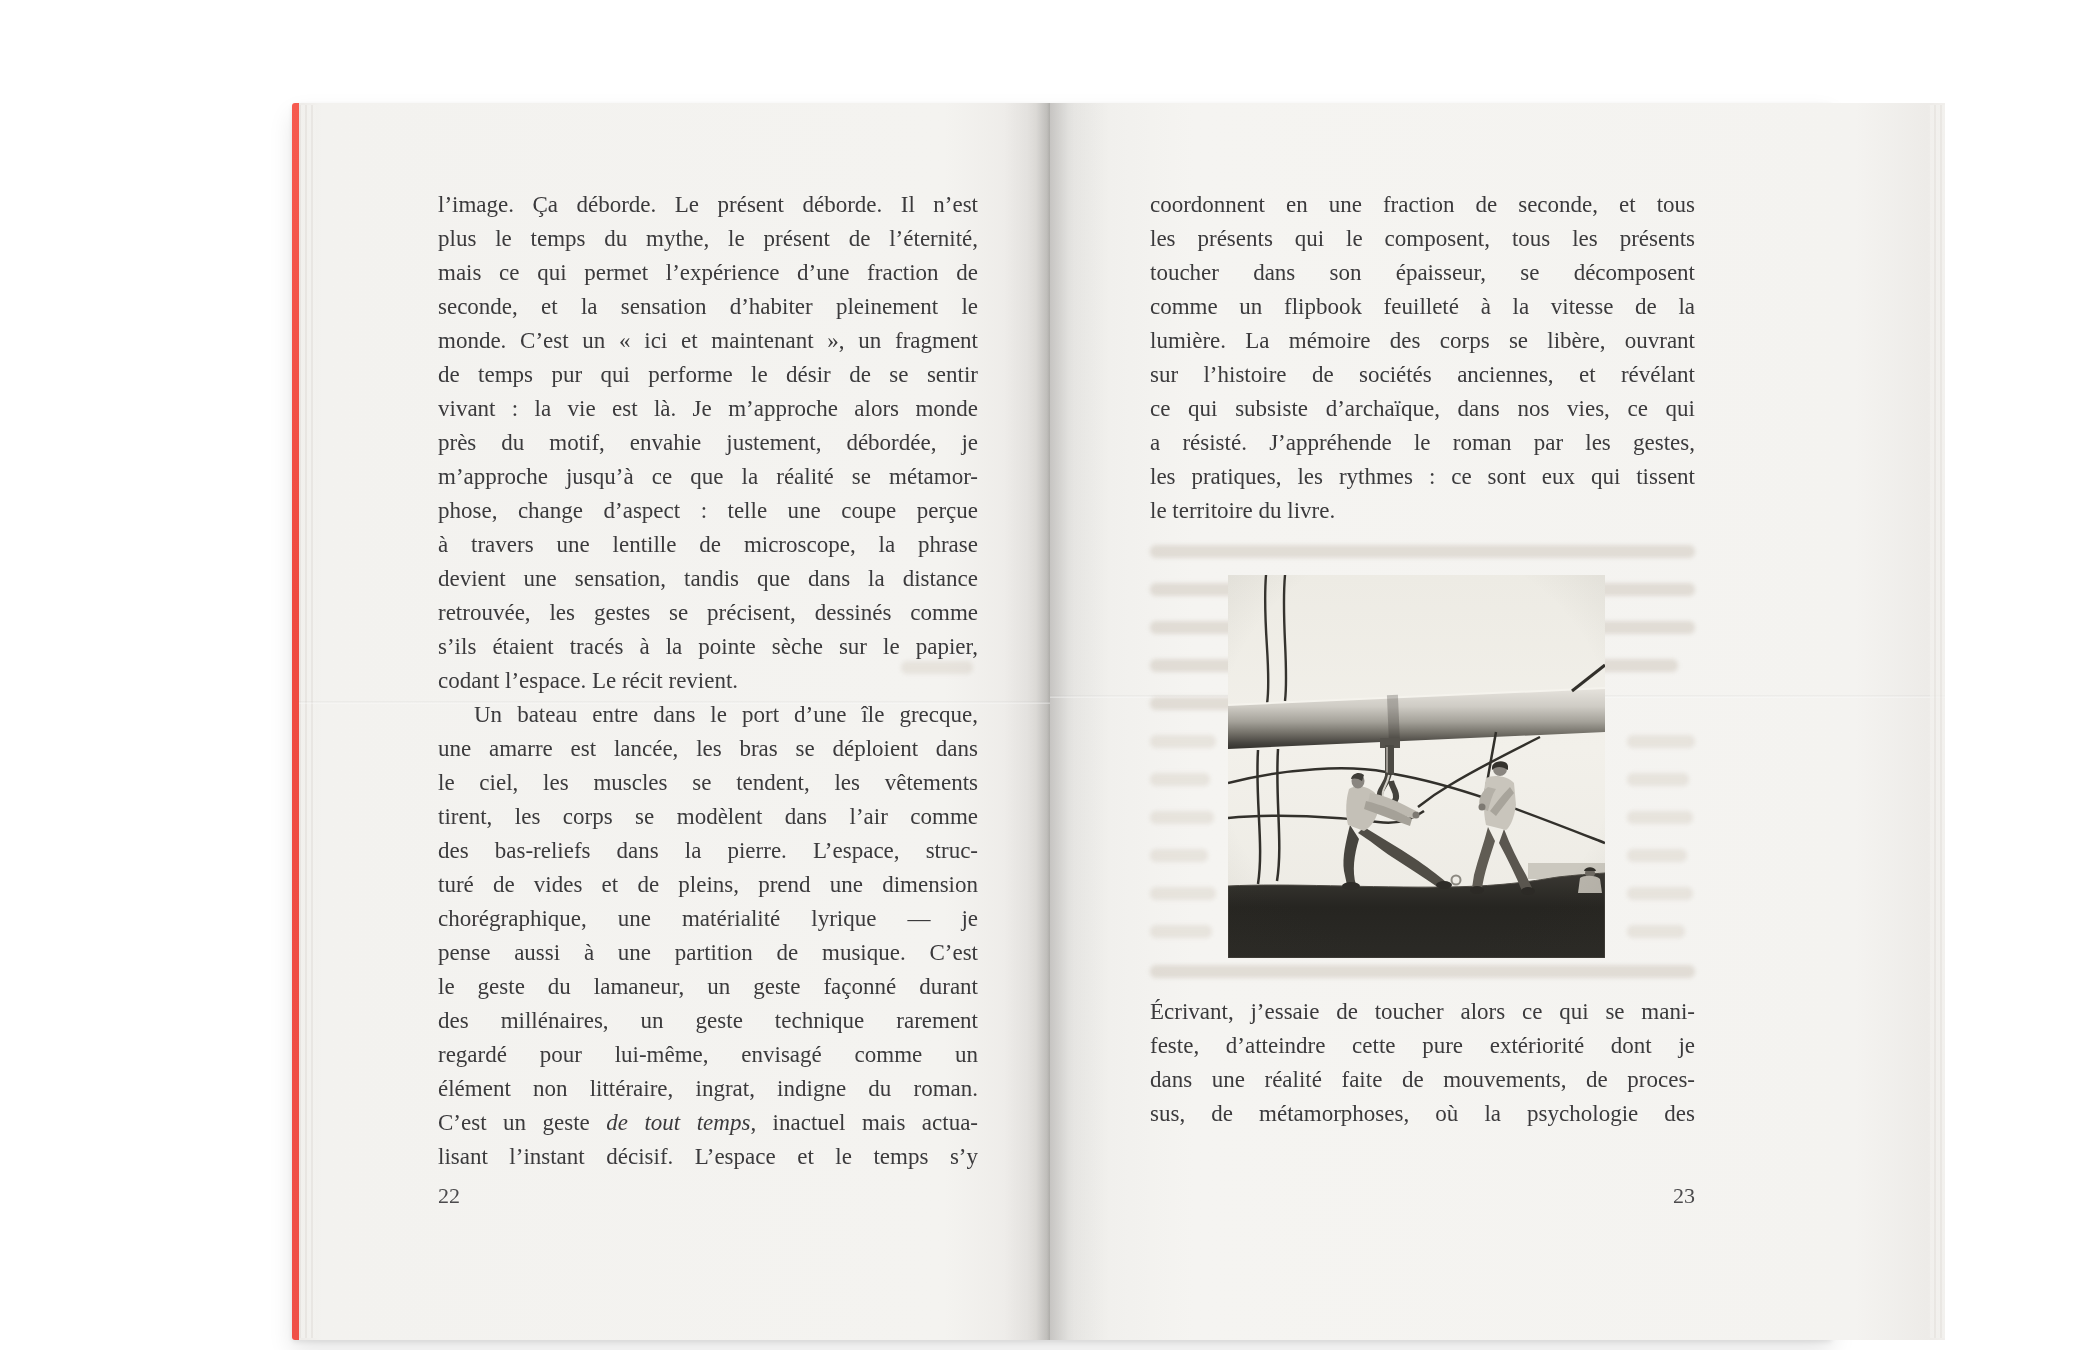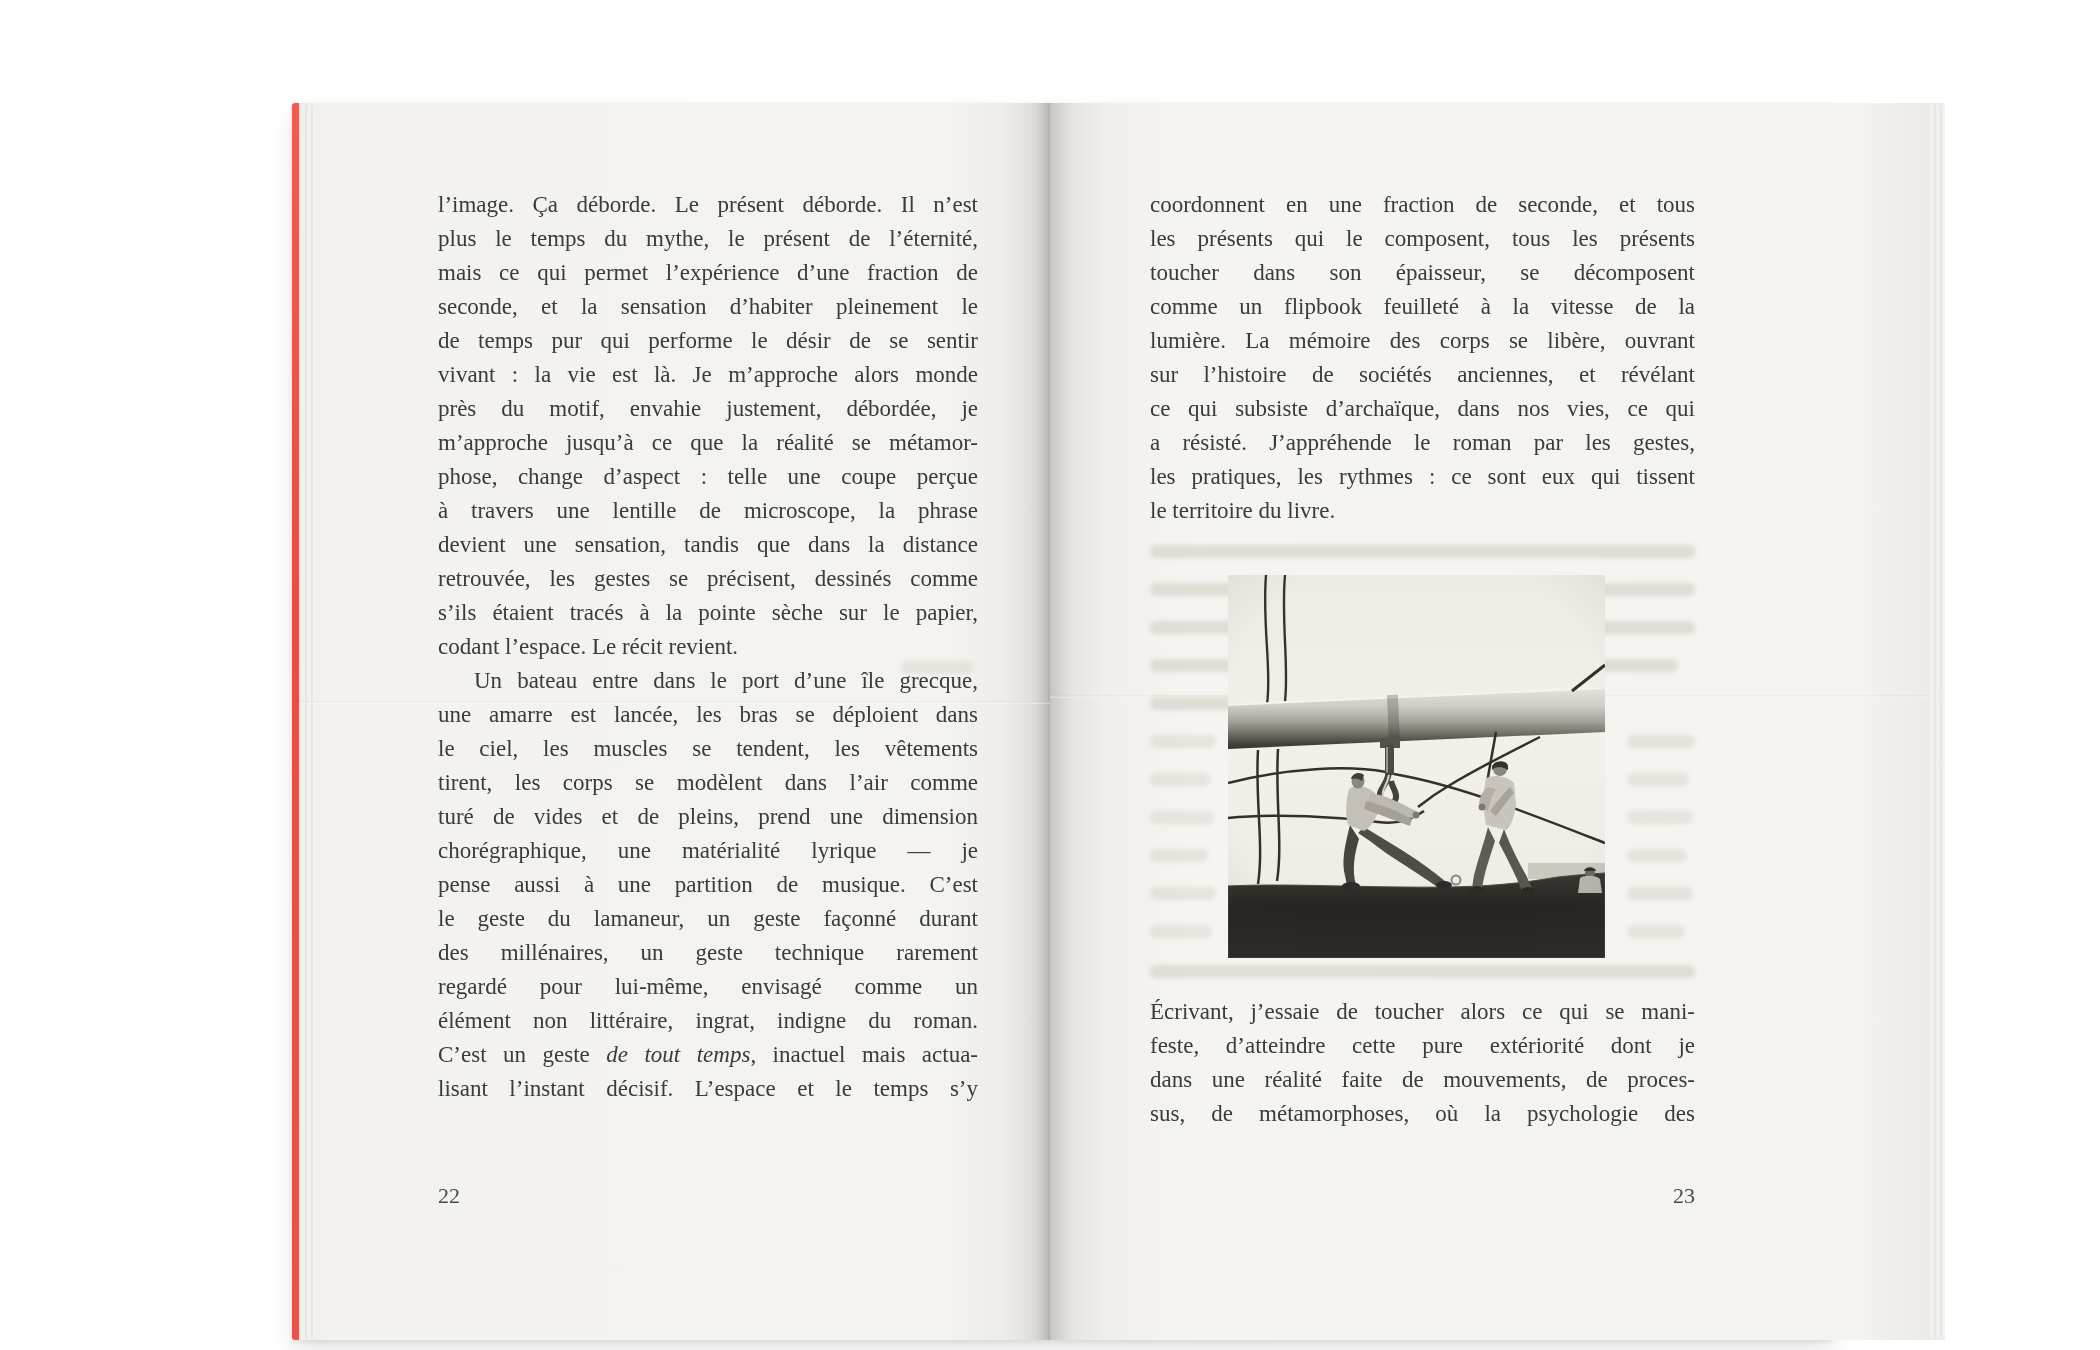--- a/index.html
+++ b/index.html
@@ -51,34 +51,36 @@
     <div class="page page-left">
       <div class="gutter-shadow-l"></div>
       <div class="crease" style="top:598px;"></div>
       <div class="ghost dim" style="left:602px;top:558px;width:72px;"></div>
 
       <div class="textblock tb-left">
         <div class="line">l’image. Ça déborde. Le présent déborde. Il n’est</div>
         <div class="line">plus le temps du mythe, le présent de l’éternité,</div>
         <div class="line">mais ce qui permet l’expérience d’une fraction de</div>
         <div class="line">seconde, et la sensation d’habiter pleinement le</div>
+        <div class="line">monde. C’est un « ici et maintenant », un fragment</div>
         <div class="line">de temps pur qui performe le désir de se sentir</div>
         <div class="line">vivant : la vie est là. Je m’approche alors monde</div>
         <div class="line">près du motif, envahie justement, débordée, je</div>
         <div class="line">m’approche jusqu’à ce que la réalité se métamor-</div>
         <div class="line">phose, change d’aspect : telle une coupe perçue</div>
         <div class="line">à travers une lentille de microscope, la phrase</div>
         <div class="line">devient une sensation, tandis que dans la distance</div>
         <div class="line">retrouvée, les gestes se précisent, dessinés comme</div>
         <div class="line">s’ils étaient tracés à la pointe sèche sur le papier,</div>
         <div class="line no-just">codant l’espace. Le récit revient.</div>
         <div class="line indent">Un bateau entre dans le port d’une île grecque,</div>
         <div class="line">une amarre est lancée, les bras se déploient dans</div>
         <div class="line">le ciel, les muscles se tendent, les vêtements</div>
         <div class="line">tirent, les corps se modèlent dans l’air comme</div>
+        <div class="line">des bas-reliefs dans la pierre. L’espace, struc-</div>
         <div class="line">turé de vides et de pleins, prend une dimension</div>
         <div class="line">chorégraphique, une matérialité lyrique — je</div>
         <div class="line">pense aussi à une partition de musique. C’est</div>
         <div class="line">le geste du lamaneur, un geste façonné durant</div>
         <div class="line">des millénaires, un geste technique rarement</div>
         <div class="line">regardé pour lui-même, envisagé comme un</div>
         <div class="line">élément non littéraire, ingrat, indigne du roman.</div>
         <div class="line"><span>C’est un geste </span><em>de tout temps</em><span>, inactuel mais actua-</span></div>
         <div class="line">lisant l’instant décisif. L’espace et le temps s’y</div>
       </div>

